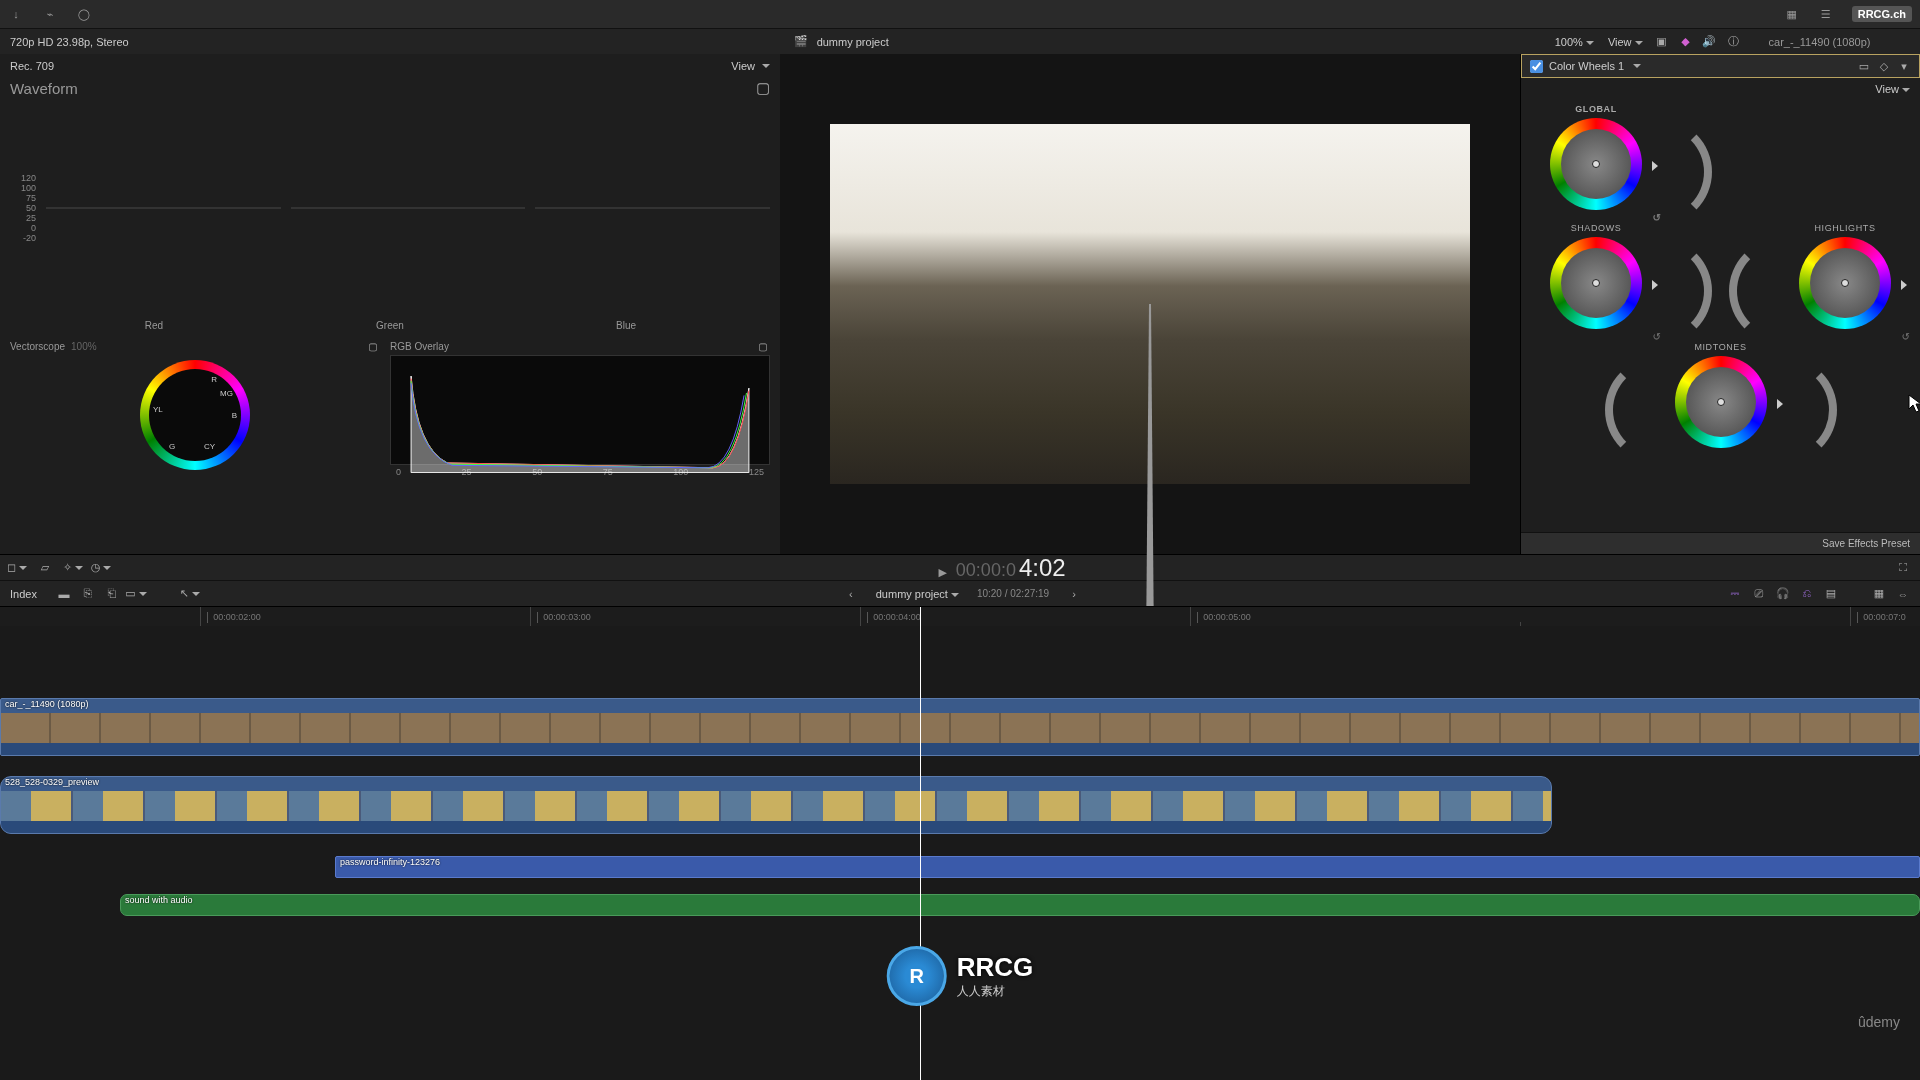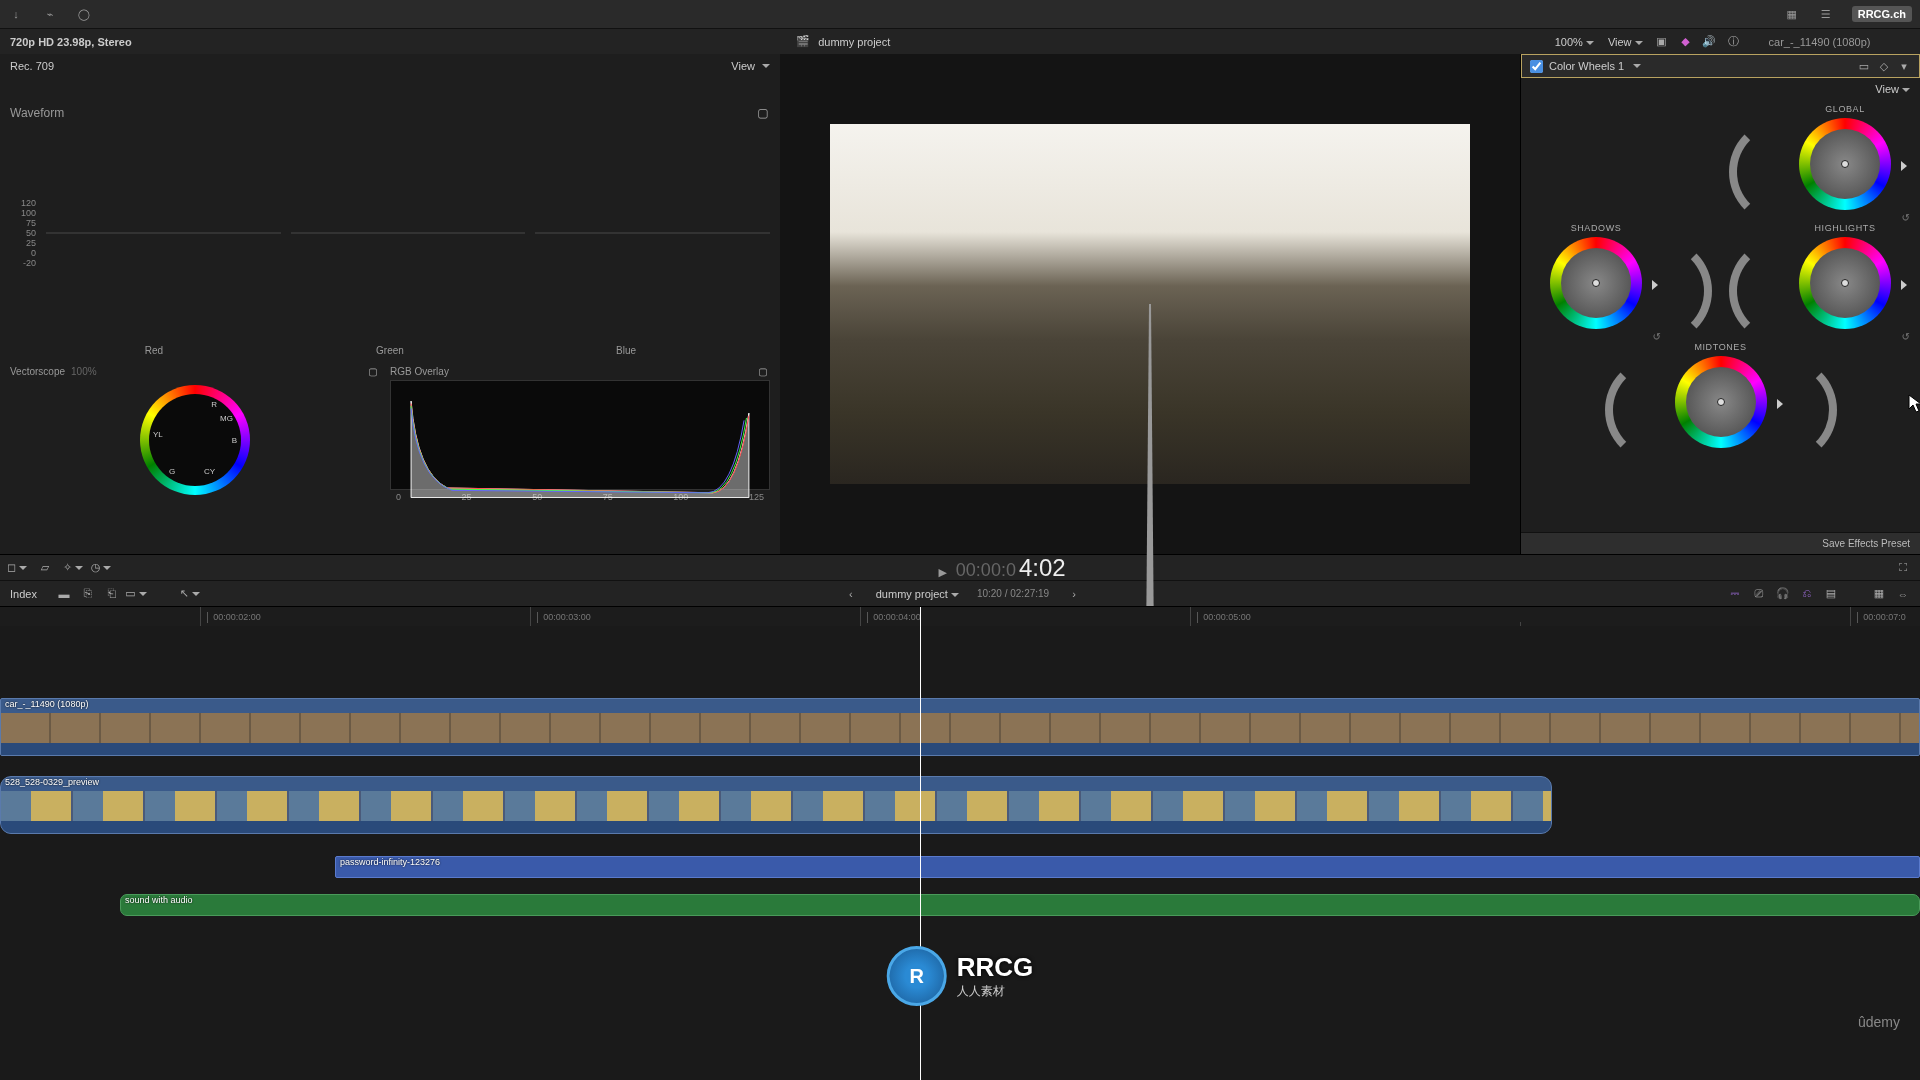--- a/index.html
+++ b/index.html
@@ -7,38 +7,38 @@
 
 
 .top-toolbar { height: 28px; background: #2a2a2a; display: flex; align-items: center; padding: 0 8px; gap: 18px; }
 .top-toolbar .left { display: flex; gap: 18px; }
 .top-toolbar .right { margin-left: auto; display: flex; gap: 18px; align-items: center; }
 .tb-icon { width: 16px; height: 16px; display: flex; align-items: center; justify-content: center; color: #999; cursor: pointer; }
 .rrcg-badge { background: #555; color: #fff; padding: 2px 6px; border-radius: 3px; font-weight: bold; font-size: 11px; }
 
 
 .header-row { height: 26px; background: #232323; display: flex; align-items: center; padding: 0 10px; border-top: 1px solid #111; }
-.header-left { flex: 0 0 auto; color: #ccc; font-weight: bold; }
+.header-left { flex: 0 0 auto; color: #ccc; }
 .header-center { flex: 1; text-align: center; display: flex; align-items: center; justify-content: center; gap: 8px; }
 .header-zoom { display: flex; align-items: center; gap: 14px; margin-right: 12px; }
 .header-right-icons { display: flex; gap: 10px; align-items: center; }
 .header-clipname { margin-left: 28px; color: #999; }
 .header-time { margin-left: 12px; color: #999; margin-top: 36px; }
 .small-icon { width: 14px; height: 14px; display: inline-flex; align-items: center; justify-content: center; color: #aaa; }
 
 
 .main { display: flex; height: 500px; }
 .scopes-panel { width: 780px; background: #1e1e1e; display: flex; flex-direction: column; }
 .viewer-panel { flex: 1; background: #141414; display: flex; flex-direction: column; }
 .inspector-panel { width: 400px; background: #1e1e1e; display: flex; flex-direction: column; border-left: 1px solid #000; }
 
 
 .rec-row { height: 24px; display: flex; align-items: center; padding: 0 10px; color: #ccc; }
 .rec-row .view-dd { margin-left: auto; display: flex; align-items: center; gap: 4px; cursor: pointer; }
-.scope-label-row { height: 20px; display: flex; align-items: center; padding: 0 10px; color: #999; font-size: 12px; margin-top: 25px; }
+.scope-label-row { height: 20px; display: flex; align-items: center; padding: 0 10px; color: #999; font-size: 15px; }
 .scope-label-row .sq { margin-left: auto; }
 .waveform-row { display: flex; gap: 10px; padding: 0 10px; height: 220px; align-items: center; }
 .waveform-axis { width: 26px; display: flex; flex-direction: column; justify-content: space-between; text-align: right; color: #888; font-size: 9px; padding: 4px 0; }
 .waveform-box { flex: 1; background: #0a0a0a; border: 1px solid #333; position: relative; overflow: hidden; }
 .waveform-channel-labels { display: flex; padding: 2px 36px 0 36px; color: #999; font-size: 10px; }
 .waveform-channel-labels span { flex: 1; text-align: center; }
 
 .wf-gradient-red { position: absolute; inset: 0; background: linear-gradient(to top, rgba(255,30,30,0.9), rgba(255,80,80,0.4) 55%, rgba(255,80,80,0.05) 80%, transparent 90%); clip-path: polygon(0% 100%, 5% 70%, 15% 50%, 25% 35%, 35% 28%, 45% 25%, 55% 40%, 65% 55%, 75% 65%, 85% 75%, 100% 85%, 100% 100%); filter: blur(1px); }
 .wf-gradient-green { position: absolute; inset: 0; background: linear-gradient(to top, rgba(30,255,30,0.9), rgba(80,255,80,0.4) 55%, rgba(80,255,80,0.05) 80%, transparent 90%); clip-path: polygon(0% 100%, 5% 72%, 15% 52%, 25% 38%, 35% 30%, 45% 28%, 55% 42%, 65% 56%, 75% 66%, 85% 76%, 100% 86%, 100% 100%); filter: blur(1px); }
 .wf-gradient-blue { position: absolute; inset: 0; background: linear-gradient(to top, rgba(80,80,255,0.9), rgba(120,120,255,0.4) 55%, rgba(120,120,255,0.05) 80%, transparent 90%); clip-path: polygon(0% 100%, 5% 74%, 15% 55%, 25% 40%, 35% 32%, 45% 30%, 55% 44%, 65% 58%, 75% 68%, 85% 78%, 100% 88%, 100% 100%); filter: blur(1px); }
@@ -271,21 +271,21 @@
         <span class="small-icon">▭</span>
         <span class="small-icon">◇</span>
         <span class="small-icon">▾</span>
       </div>
     </div>
     <div class="inspector-view">
       <span><span>View</span><span class="dd-caret"></span></span>
     </div>
     <div class="color-wheels-area">
 
-      <div class="wheel-row" style="justify-content:flex-end;">
+      <div class="wheel-row" style="justify-content:flex-start;font-weight:bold;">
         <div class="wheel-slot">
           <div class="wheel-label">GLOBAL</div>
           <div class="color-wheel-container">
             <div class="wheel-arc-left"></div>
             <div class="color-wheel">
                 <div class="color-wheel-inner">
                   <div class="wheel-puck"></div>
                 </div>
               </div>
             <div class="wheel-arc-right">

